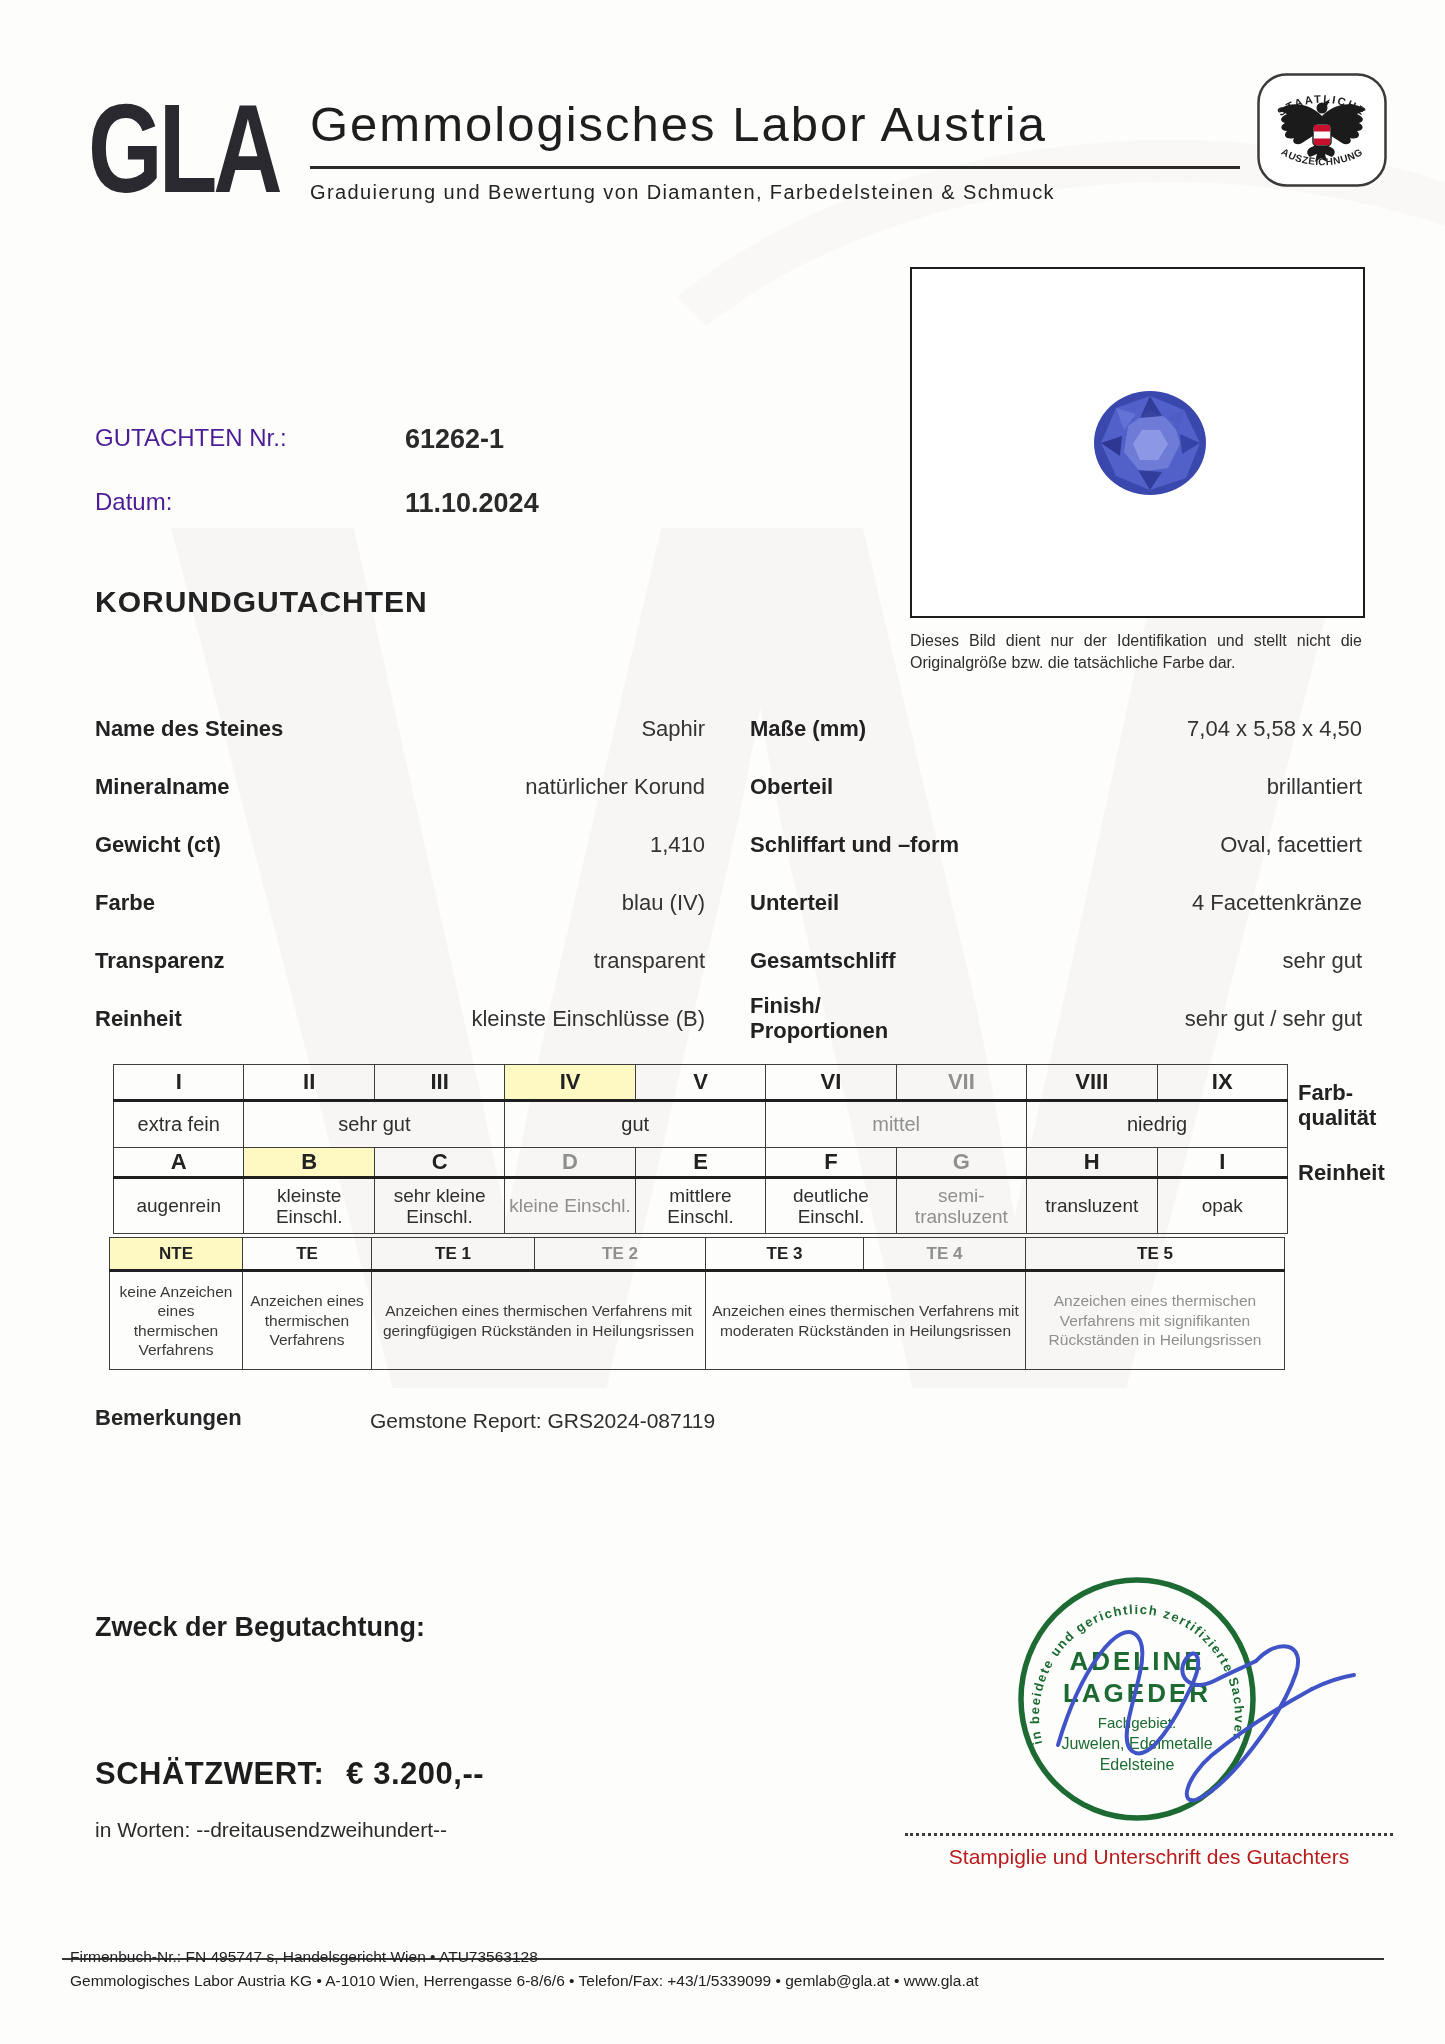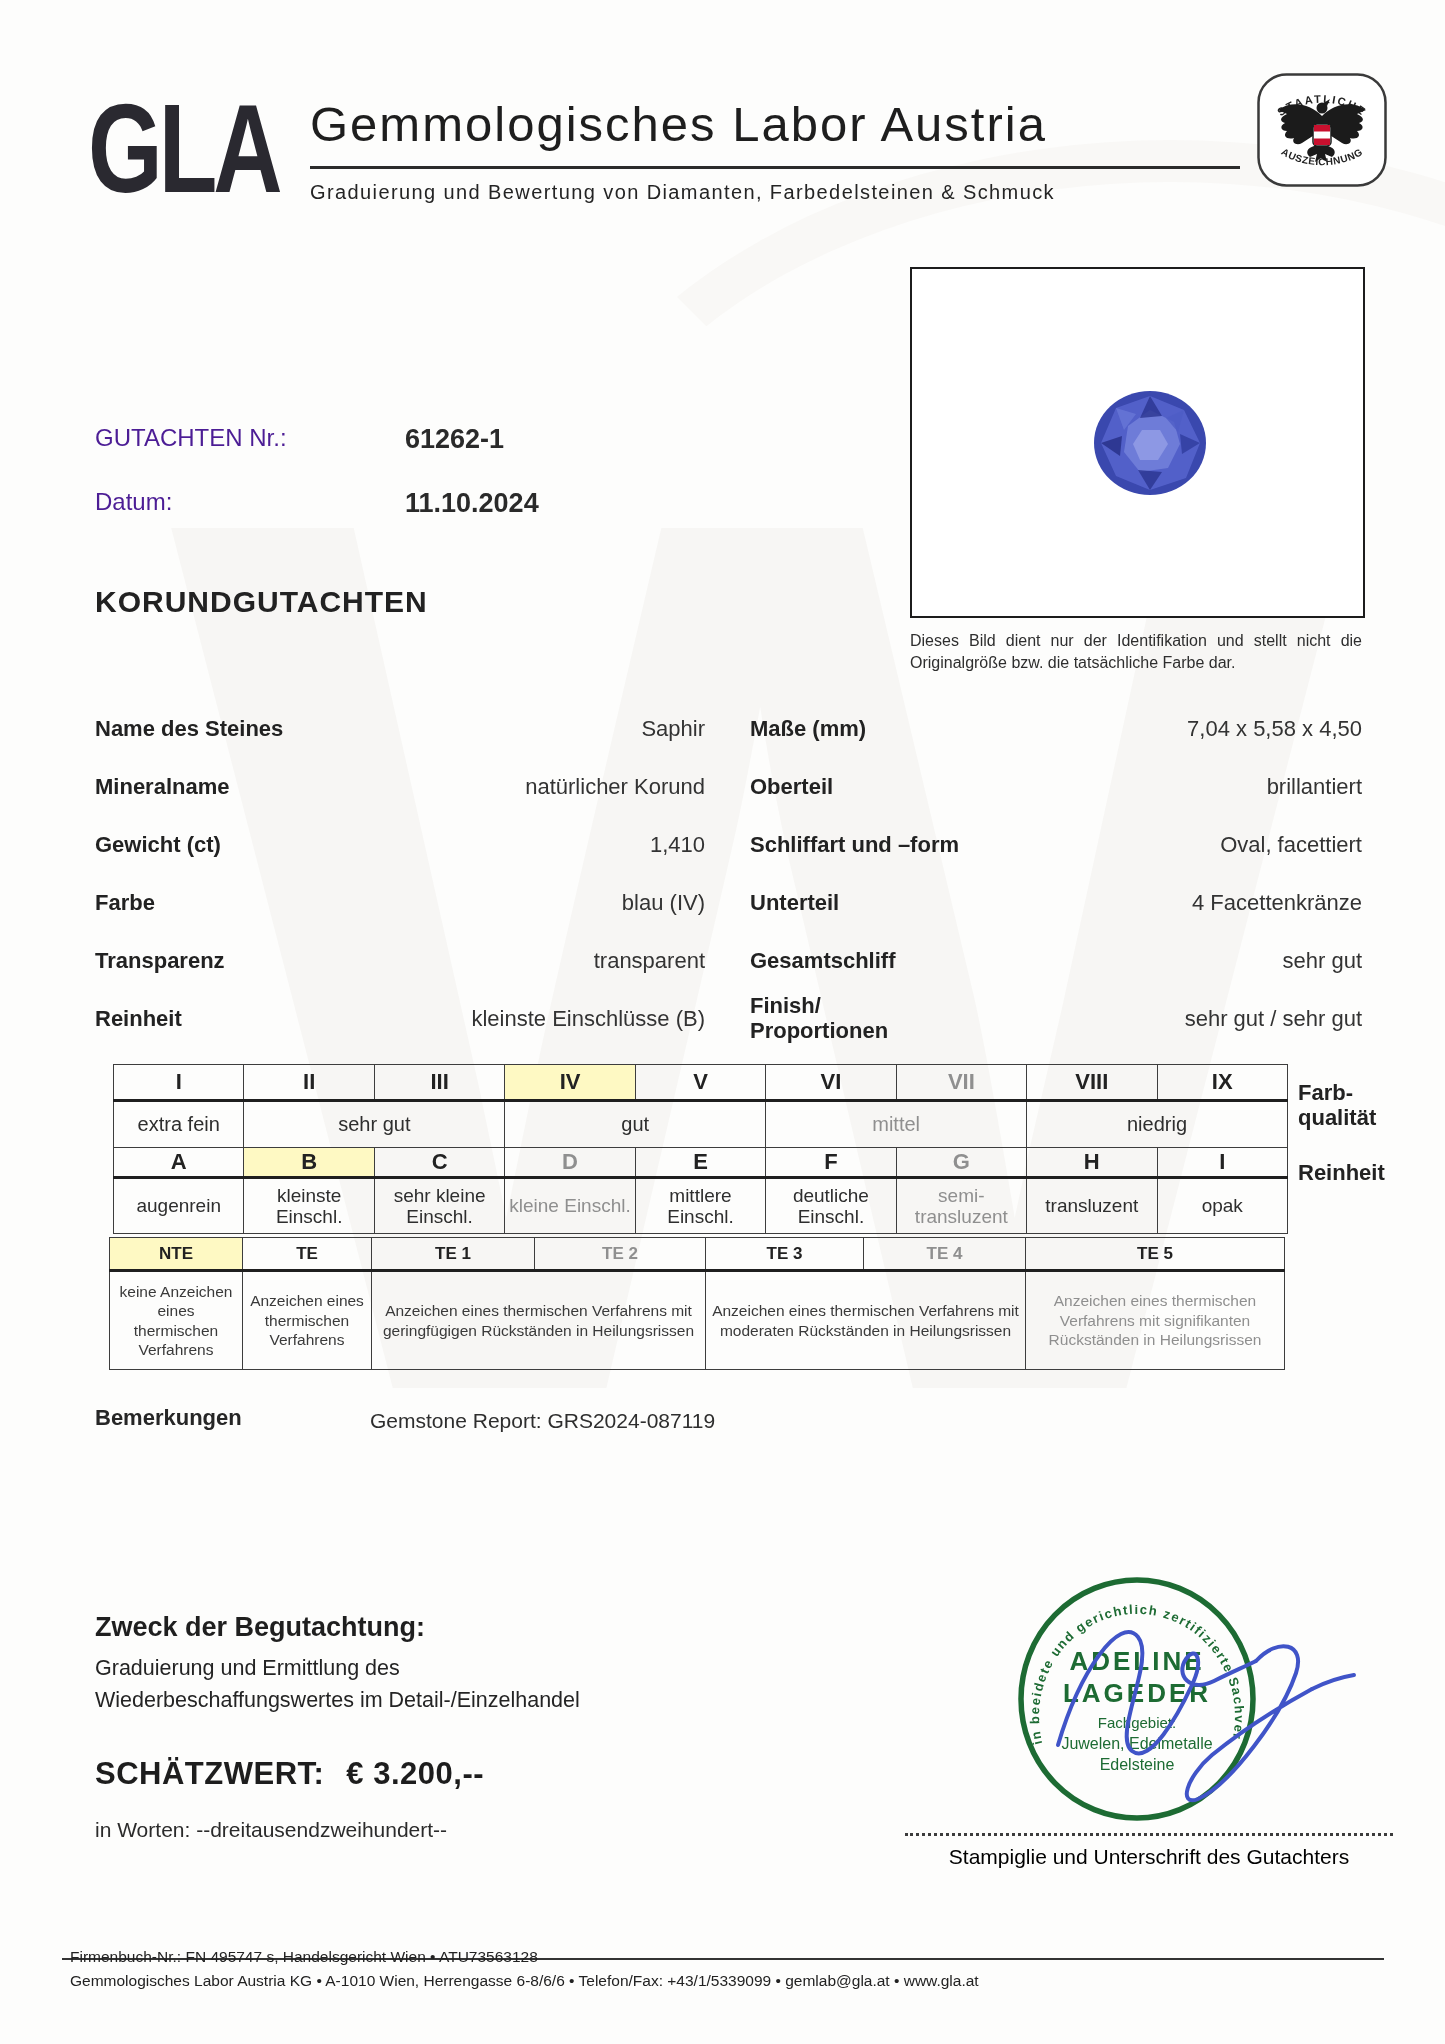--- a/index.html
+++ b/index.html
@@ -75,21 +75,21 @@
   .est-line { position:absolute; left:95px; top:1756px; font-size:31px; font-weight:bold;
               letter-spacing:0.5px; color:#1d1d1d; }
   .est-line .amt { margin-left:22px; }
   .words-line { position:absolute; left:95px; top:1818px; font-size:21px; color:#2b2b2b; }
 
   
   .stamp-wrap { position:absolute; left:1008px; top:1572px; }
   .sig-wrap { position:absolute; left:1020px; top:1585px; }
   .dotline { position:absolute; left:905px; top:1833px; width:488px; border-top:3px dotted #3c3c3c; }
   .stamp-cap { position:absolute; left:905px; top:1845px; width:488px; text-align:center;
-               font-size:21px; color:#000000; }
+               font-size:21px; color:#b91c1c; }
 
   
   .f-rule { position:absolute; left:62px; top:1958px; width:1322px; border-top:2.5px solid #343434; }
   .f-line1 { position:absolute; left:70px; top:1972px; font-size:15.5px; color:#222; }
   .f-line2 { position:absolute; left:70px; top:1948px; font-size:15.5px; color:#222; }
 </style>
 </head>
 <body>
 
 <div class="page">
@@ -311,24 +311,20 @@
     </tr>
   </tbody>
     </table>
 
   <div class="rem-label">Bemerkungen</div>
   <div class="rem-text">
     <div>Gemstone Report: GRS2024-087119</div>
   </div>
 
   <div class="purp-head">Zweck der Begutachtung:</div>
-  <div class="purp-body">
-    <div>Graduierung und Ermittlung des</div>
-    <div>Wiederbeschaffungswertes im Detail-/Einzelhandel</div>
-  </div>
 
   <div class="est-line">
     <span>SCHÄTZWERT:</span><span class="amt">€ 3.200,--</span>
   </div>
   <div class="words-line">in Worten: --dreitausendzweihundert--</div>
 
   <div class="stamp-wrap">
     <svg width="258" height="256" viewBox="0 0 258 256">
       <ellipse cx="129" cy="127" rx="116" ry="119" fill="none" stroke="#1d6b33" stroke-width="5.5"></ellipse>
       <path id="ringPath" d="M 34,170 A 98,103 0 1 1 224,170" fill="none"></path>

